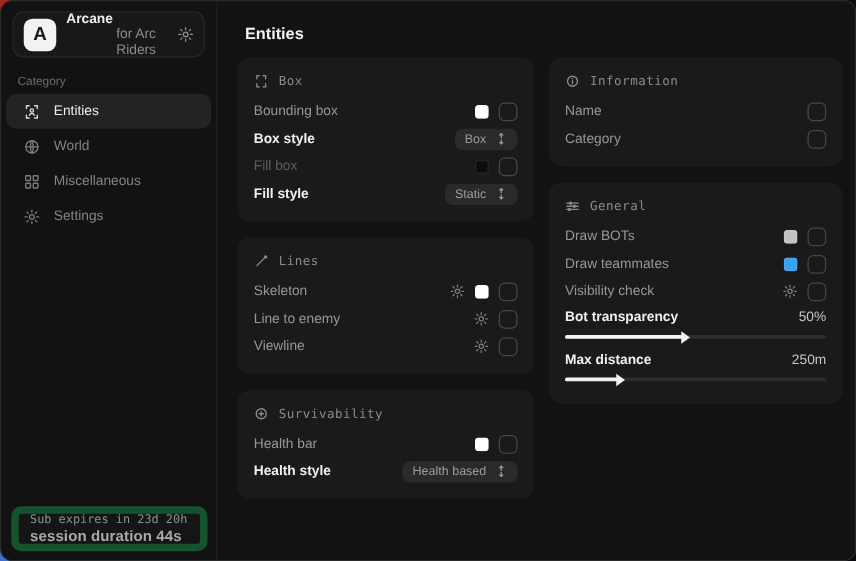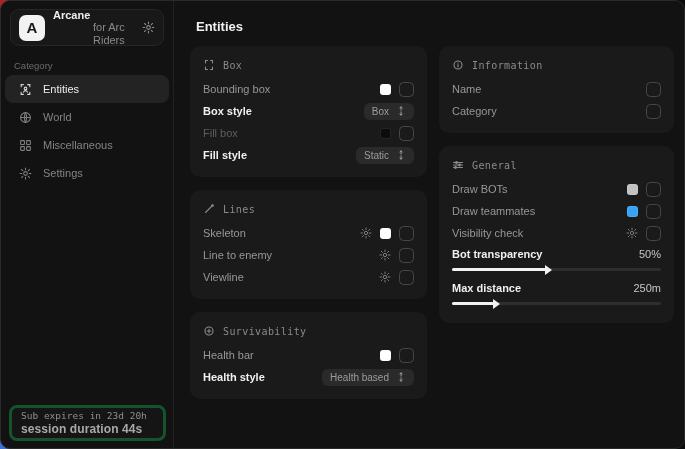--- a/index.html
+++ b/index.html
@@ -39,21 +39,21 @@
     display:flex; align-items:center; gap:11px; height:28px; margin:0 4px; padding:0 14px;
     border-radius:8px; color:#848484; font-size:11px; cursor:pointer;
   }
   .nav-item .nicon { display:flex; color:#7d7d7d; }
   .nav-item.selected { background:#232323; color:#ececec; }
   .nav-item.selected .nicon { color:#d8d8d8; }
   .nav-item.dim { color:#6f6f6f; }
 
   .sidebar-footer {
     position:absolute; left:8px; right:7px; bottom:7px; height:36px;
-    border:3px solid #14532d; border-radius:8px; background:#151515;
+    border:6px solid #14532d; border-radius:8px; background:#151515;
     padding:4px 9px; display:flex; flex-direction:column; justify-content:center; gap:1px;
   }
   .sub-line { font-family:"DejaVu Sans Mono", monospace; font-size:9.5px; color:#8f8f8f; }
   .sess-line { font-size:12px; color:#a9a9a9; font-weight:bold; letter-spacing:0.1px; }
 
   
   .main { flex:1; padding:14px 14px 0 16px; }
   .page-title { color:#f1f1f1; font-size:13px; font-weight:bold; margin:4px 0 12px 6px; }
   .columns { display:flex; gap:12px; align-items:flex-start; }
   .col { display:flex; flex-direction:column; gap:13px; }

